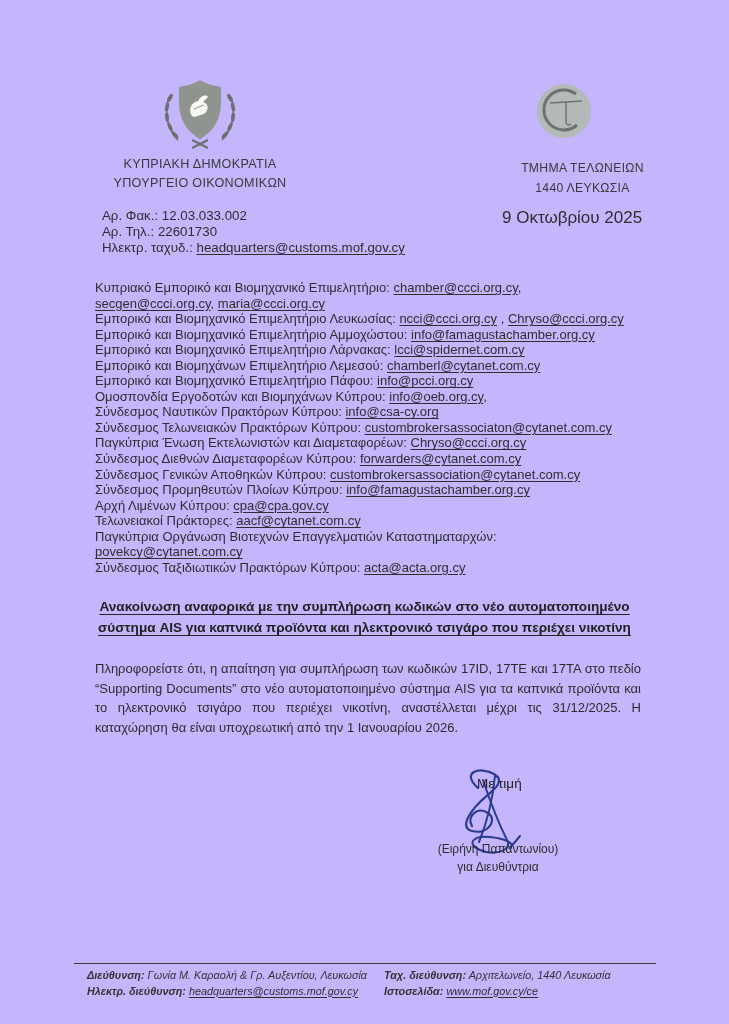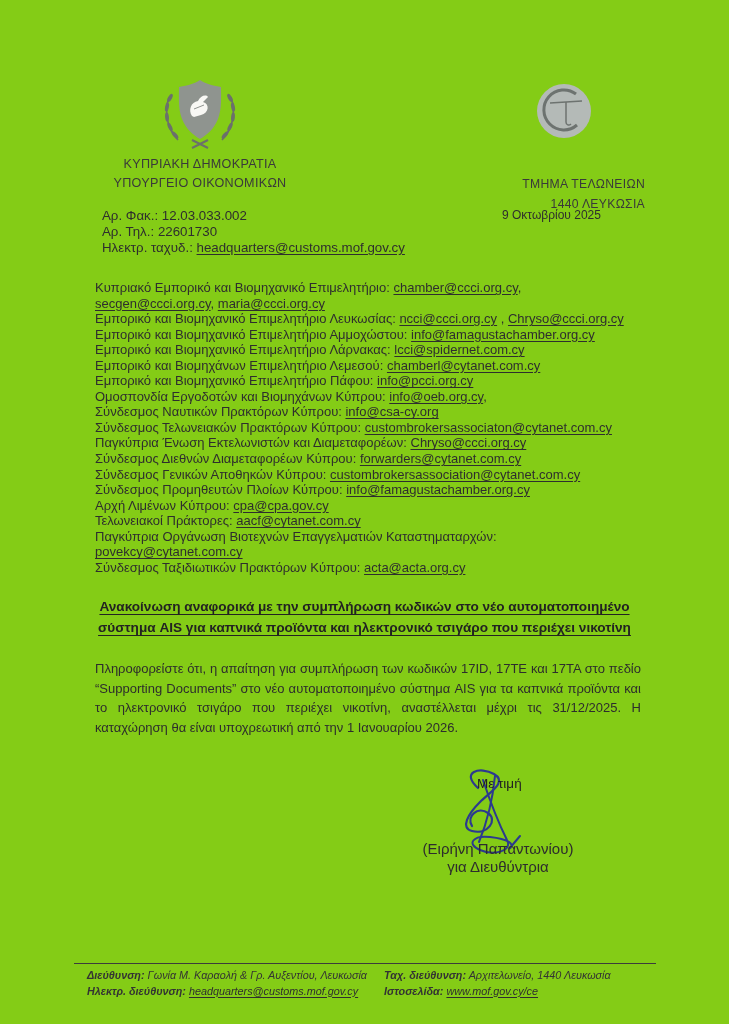--- a/index.html
+++ b/index.html
@@ -10,52 +10,52 @@
     background:#fbfbf8;
     font-family:"Liberation Sans","DejaVu Sans",sans-serif;
     color:#2e2e2e;
     overflow:hidden;
   }
   
   .emblem-left{position:absolute;left:158px;top:76px;width:84px;height:76px;}
   .hdr-left-text{position:absolute;left:70px;top:155px;width:260px;text-align:center;
     font-size:12.6px;line-height:19px;letter-spacing:.3px;color:#3a3a3a;}
   .seal{position:absolute;left:535px;top:82px;width:58px;height:58px;}
-  .hdr-right-text{position:absolute;left:440px;top:158px;width:205px;text-align:right;
-    font-size:12.2px;line-height:20px;letter-spacing:.3px;color:#3a3a3a;margin-top:16px;}
+  .hdr-right-text{position:absolute;left:480px;top:158px;width:205px;text-align:center;
+    font-size:12.2px;line-height:20px;letter-spacing:.3px;color:#3a3a3a;}
   
   .ref{position:absolute;left:95px;top:208px;font-size:13.3px;line-height:16px;margin-left:7px;}
-  .date{position:absolute;left:502px;top:208px;font-size:12px;}
+  .date{position:absolute;left:502px;top:208px;font-size:17px;}
   
   .recipients{position:absolute;left:95px;top:280px;width:555px;font-size:13px;line-height:15.55px;}
   .lnk{text-decoration:underline;text-underline-offset:2px;color:#2e2e2e;cursor:pointer;}
   
   .subject{position:absolute;left:78px;top:597px;width:573px;text-align:center;
     font-weight:bold;font-size:13.6px;line-height:20.5px;color:#222;}
   .subject span{text-decoration:underline;text-underline-offset:3px;}
   
   .body-par{position:absolute;left:95px;top:659px;width:546px;text-align:justify;
     font-size:13px;line-height:19.7px;margin:0;color:#2d2d2d;}
   
   .closing{position:absolute;left:477px;top:776px;font-size:13.5px;color:#222;}
   .scribble{position:absolute;left:448px;top:766px;width:100px;height:92px;}
   .sig-block{position:absolute;left:398px;top:840px;width:200px;text-align:center;
-    font-size:15px;line-height:18px;color:#2d2d2d;}
+    font-size:12px;line-height:18px;color:#2d2d2d;}
   
   .footer-rule{position:absolute;left:74px;top:963px;width:582px;height:1px;background:#3c3c3c;}
   .footer-col{position:absolute;top:968px;font-style:italic;font-size:10.8px;line-height:15.5px;color:#333;}
   .footer-left{left:87px;width:300px;}
   .footer-right{left:384px;width:280px;}
   .footer-col b{font-style:italic;}
   .footer-col .lnk{font-style:italic;}
 </style>
 </head>
 <body>
 
-<div class="page" style="background: #84cc16;">
+<div class="page" style="background: #c4b5fd;">
 
   <svg class="emblem-left" viewBox="0 0 84 76">
 
     <path d="M42 4 C48 8 57 10 63 11 C63 20 64 33 60 43 C56 53 49 59 42 63 C35 59 28 53 24 43 C20 33 21 20 21 11 C27 10 36 8 42 4 Z" fill="#8f948f"></path>
 
     <path d="M34 40 C30 34 33 26 40 25 C42 20 48 18 50 21 L45 26 C52 28 51 37 43 39 L36 41 Z" fill="#f8f8f4"></path>
     <path d="M36 33 L46 29" stroke="#8f948f" stroke-width="1" fill="none"></path>
 
     <path d="M20 64 C9 53 6 36 11 21" stroke="#6b706b" stroke-width="1.6" fill="none"></path>
     <ellipse cx="12" cy="22" rx="4.6" ry="1.9" fill="#6b706b" transform="rotate(-62 12 22)"></ellipse>

